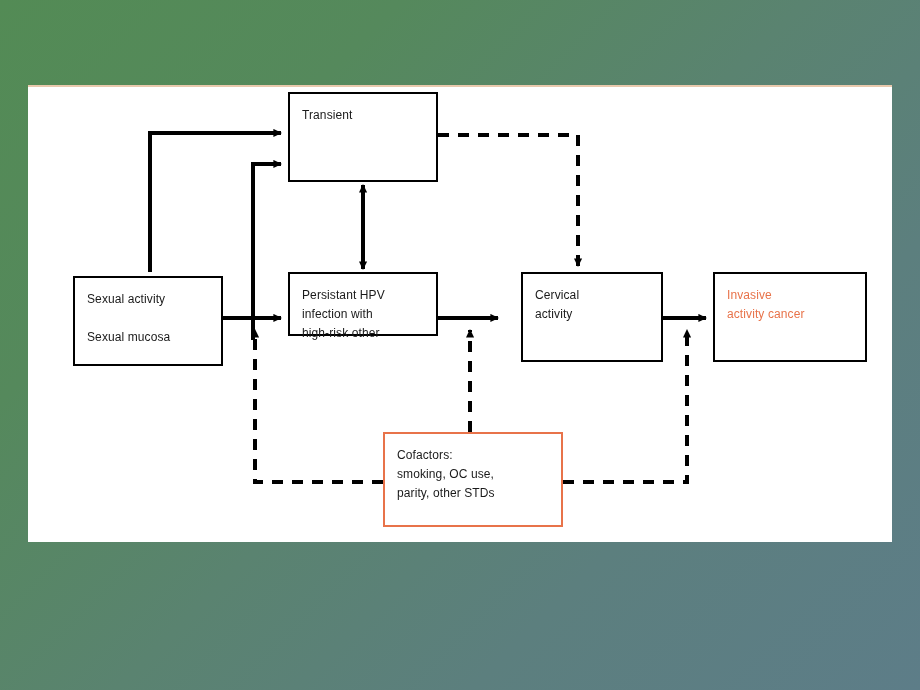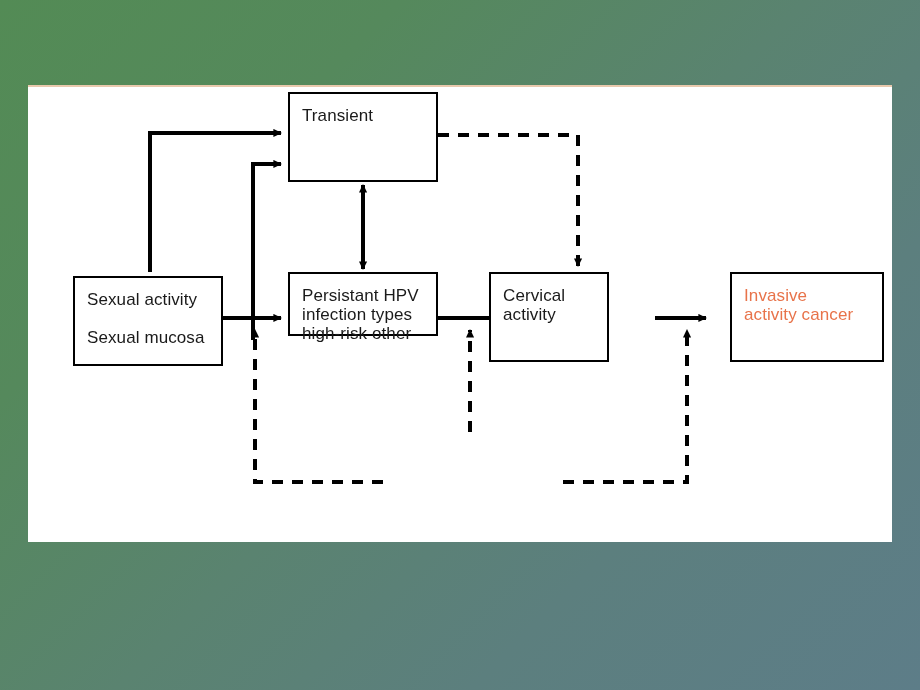--- a/index.html
+++ b/index.html
@@ -35,43 +35,43 @@
     top: 0;
     width: 920px;
     height: 690px;
   }
   .node-box {
     position: absolute;
     background: #ffffff;
     border: 2px solid #000000;
     box-sizing: border-box;
     padding: 12px 0 0 12px;
-    font-size: 17px;
+    font-size: 12px;
     line-height: 19px;
     color: #1a1a1a;
     letter-spacing: 0.1px;
   }
   .node-box.accent-box {
     border-color: #e8734a;
   }
   .node-box .line {
     display: block;
     white-space: nowrap;
   }
   .node-box .line.spacer {
     height: 19px;
   }
   .accent-text {
     color: #e8734a;
   }
   #box-transient  { left: 288px; top: 92px;  width: 150px; height: 90px;  }
   #box-sexual     { left: 73px;  top: 276px; width: 150px; height: 90px;  }
   #box-persistant { left: 288px; top: 272px; width: 150px; height: 64px;  }
-  #box-cin        { left: 489px; top: 272px; width: 120px; height: 90px;  }
-  #box-invasive   { left: 730px; top: 272px; width: 154px; height: 90px;  }
+  #box-cin        { left: 521px; top: 272px; width: 142px; height: 90px;  }
+  #box-invasive   { left: 713px; top: 272px; width: 154px; height: 90px;  }
   #box-cofactors  { left: 383px; top: 432px; width: 180px; height: 95px;  }
 </style>
 </head>
 <body>
 
 <div id="slide-root">
 
   <div id="content-panel">
   </div>
 
@@ -111,28 +111,33 @@
   </div>
 
   <div class="node-box" id="box-sexual">
     <span class="line">Sexual activity</span>
     <span class="line spacer"></span>
     <span class="line">Sexual mucosa</span>
   </div>
 
   <div class="node-box" id="box-persistant">
     <span class="line">Persistant HPV</span>
-    <span class="line">infection types</span>
+    <span class="line">infection with</span>
     <span class="line">high-risk other</span>
   </div>
 
   <div class="node-box" id="box-cin">
     <span class="line">Cervical</span>
     <span class="line">activity</span>
   </div>
 
   <div class="node-box" id="box-invasive">
     <span class="line accent-text">Invasive</span>
     <span class="line accent-text">activity cancer</span>
   </div>
 
+  <div class="node-box accent-box" id="box-cofactors">
+    <span class="line">Cofactors:</span>
+    <span class="line">smoking, OC use,</span>
+    <span class="line">parity, other STDs</span>
+  </div>
 
 </div>
 
 </body></html>

